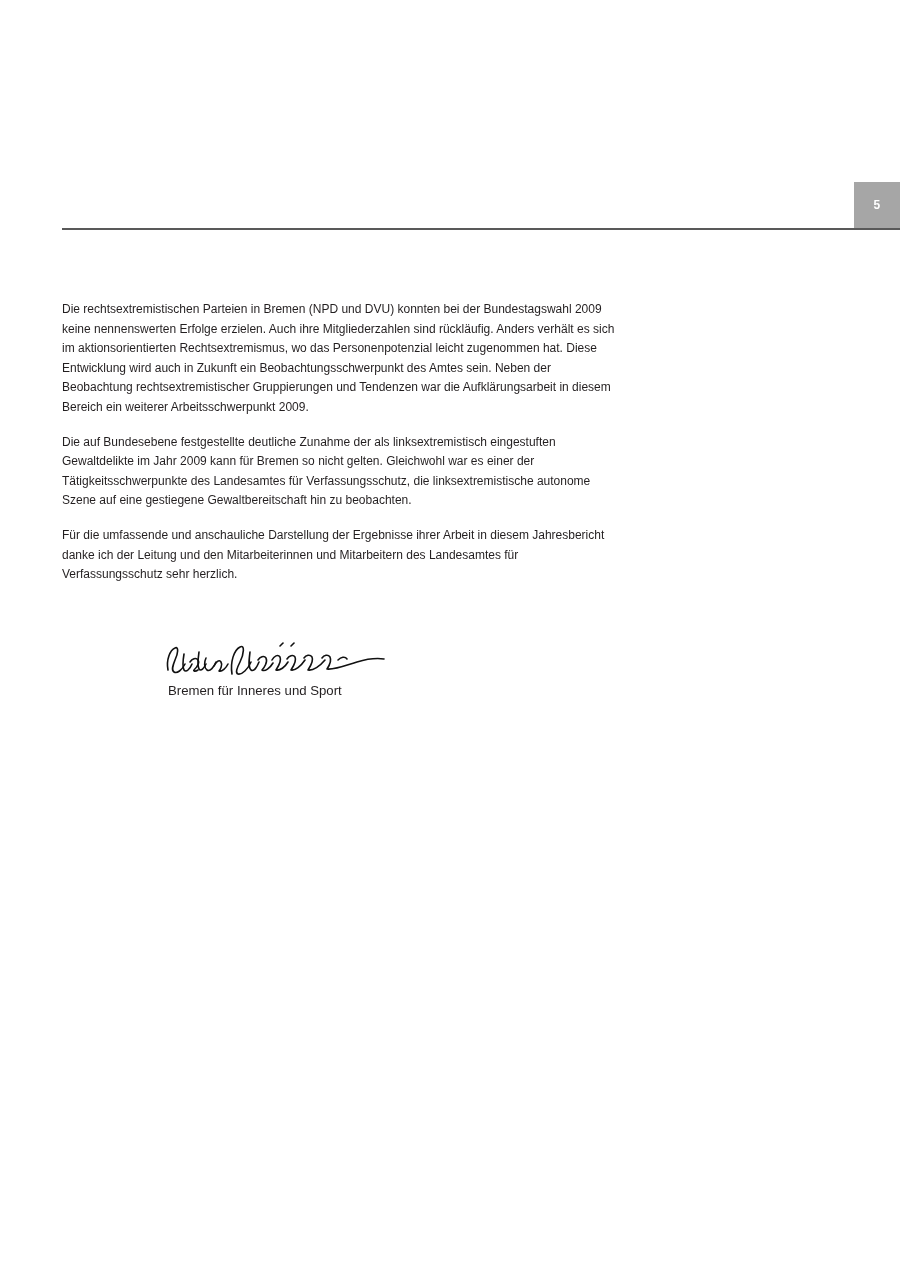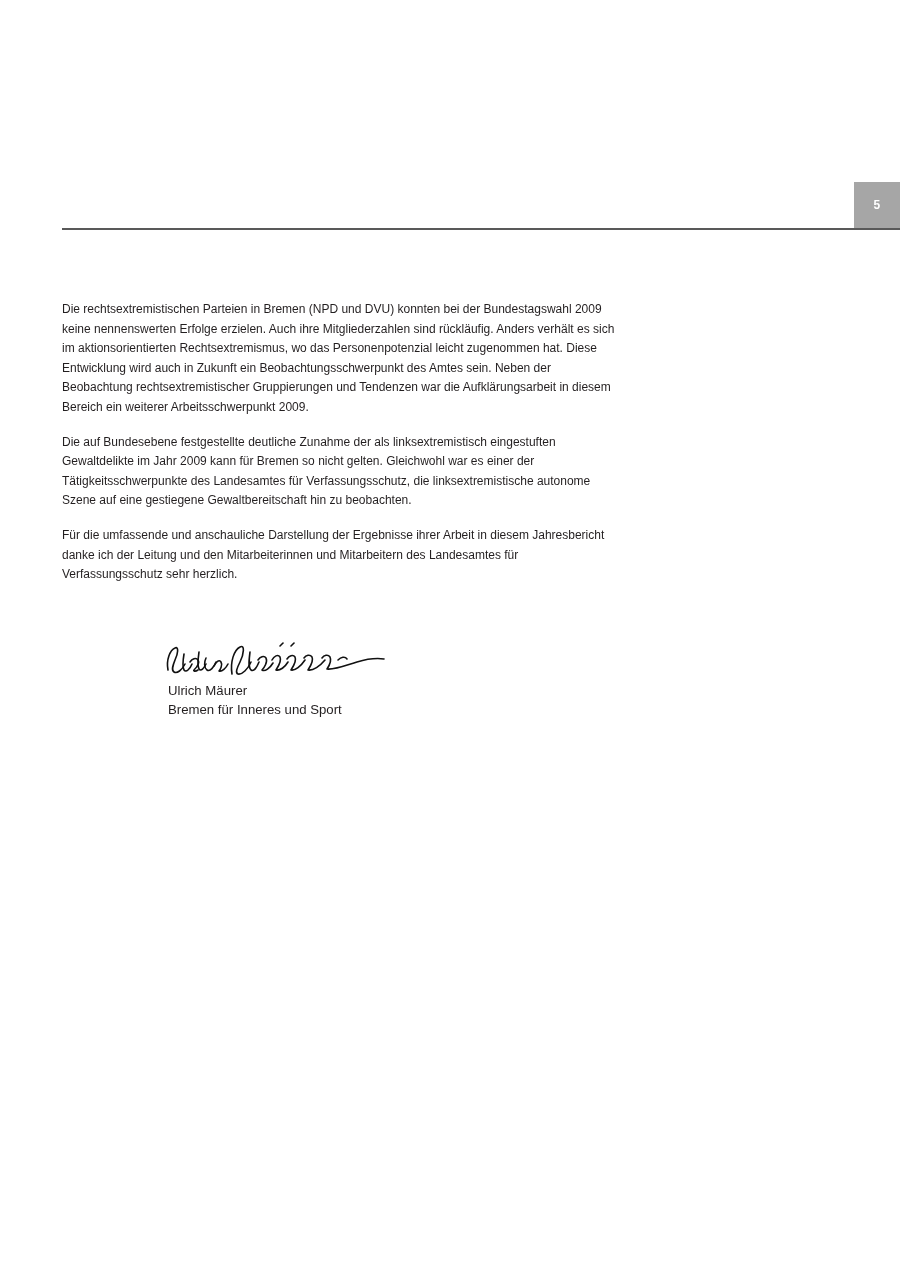--- a/index.html
+++ b/index.html
@@ -127,17 +127,16 @@
         <path d="M96 20 C98 17 102 15 104 18 C106 22 102 28 100 30 C103 32 108 28 111 23"></path>
         <path d="M110 20 C112 16 116 14 118 17 C120 21 116 27 114 30 C118 31 123 27 126 22"></path>
         <path d="M125 19 C127 16 131 14 133 17 C135 21 131 27 129 30 C133 31 139 26 143 20"></path>
         <path d="M118 6 L121 3"></path>
         <path d="M129 6 L132 3"></path>
         <path d="M142 18 C144 15 148 14 150 17 C152 21 148 27 146 30 C151 31 158 26 163 20"></path>
         <path d="M160 18 C162 15 166 14 168 17 C170 21 167 26 165 29 C172 30 182 26 195 22 C205 19 215 18 222 19"></path>
         <path d="M176 20 C179 17 183 16 185 19"></path>
       </g>
     </svg>
-    <p class="sig-name">Ulrich Mäurer</p>
     <p class="sig-title">Bremen für Inneres und Sport</p>
   </div>
 
 </div>
 
 </body></html>

